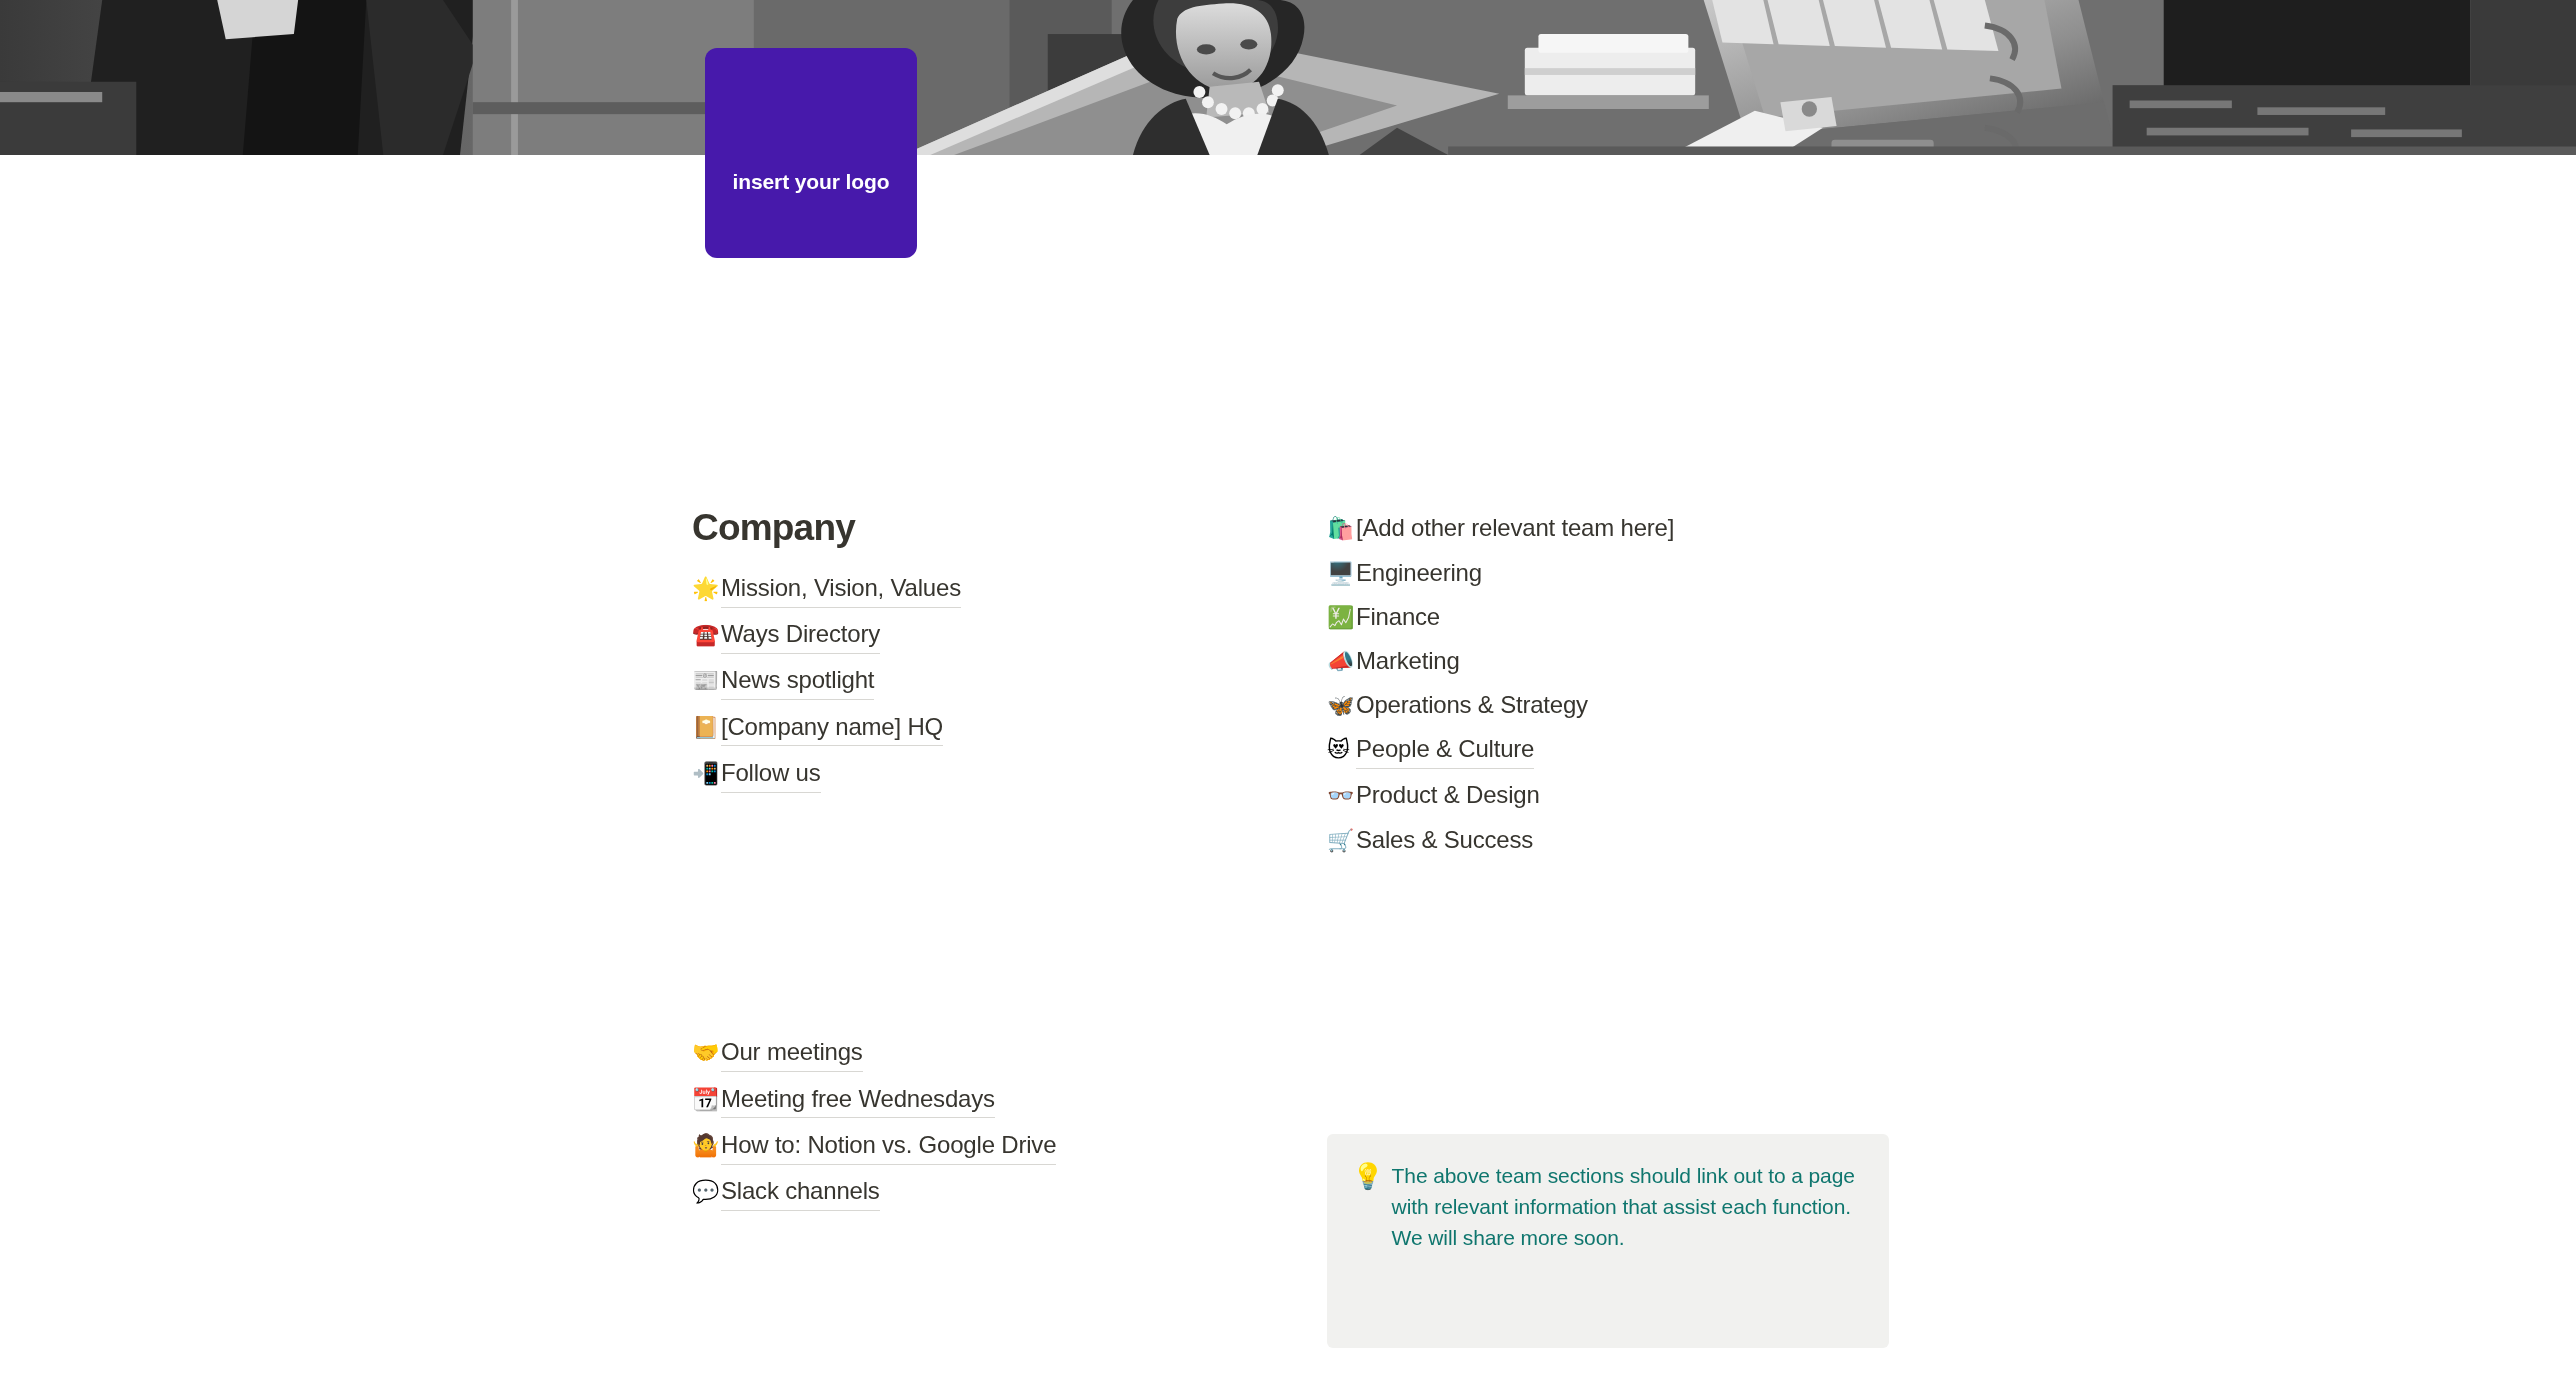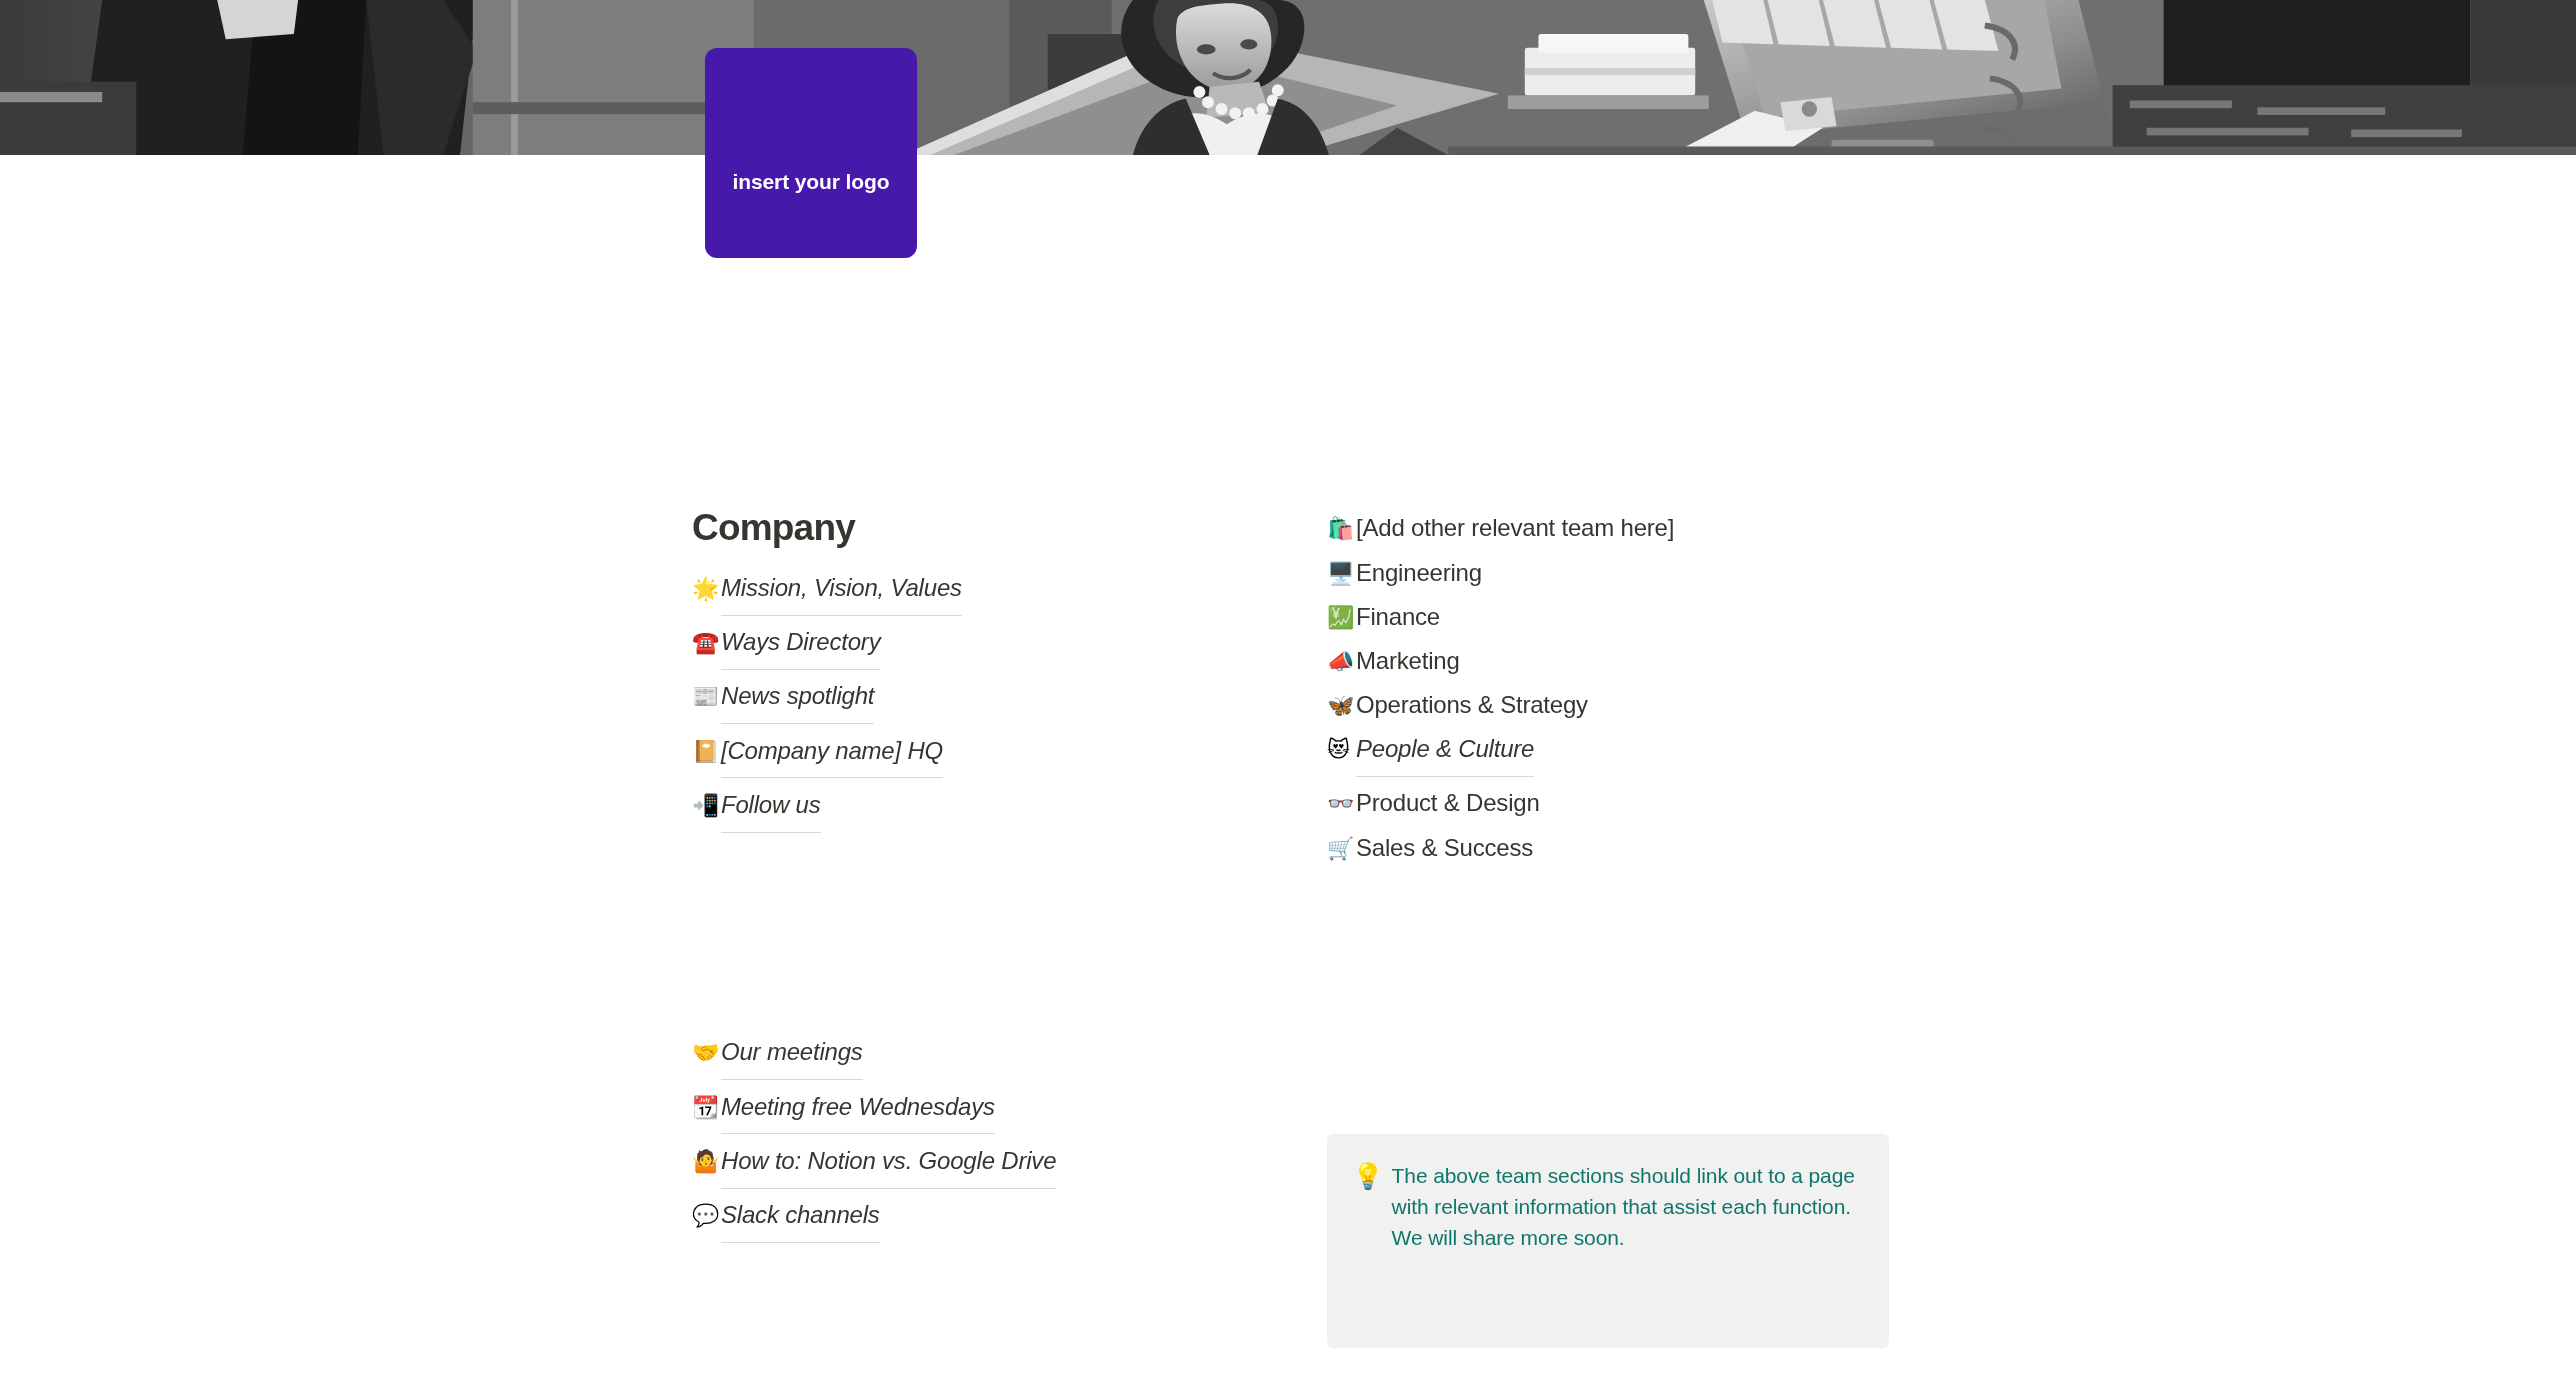--- a/index.html
+++ b/index.html
@@ -106,22 +106,21 @@
 
   .row-label {
     font-size: 24px;
     color: #37352F;
     letter-spacing: -0.2px;
     white-space: nowrap;
   }
 
   .row-label.is-link {
     border-bottom: 1.7px solid #d8d7d3;
-    padding-bottom: 9px;
-    font-style: italic;
+    padding-bottom: 1px;
   }
 
   
   .ways-block { position: absolute; left: 692px; top: 1032px; width: 647px; }
 
   
   .callout {
     position: absolute;
     left: 1327px;
     top: 1134px;

